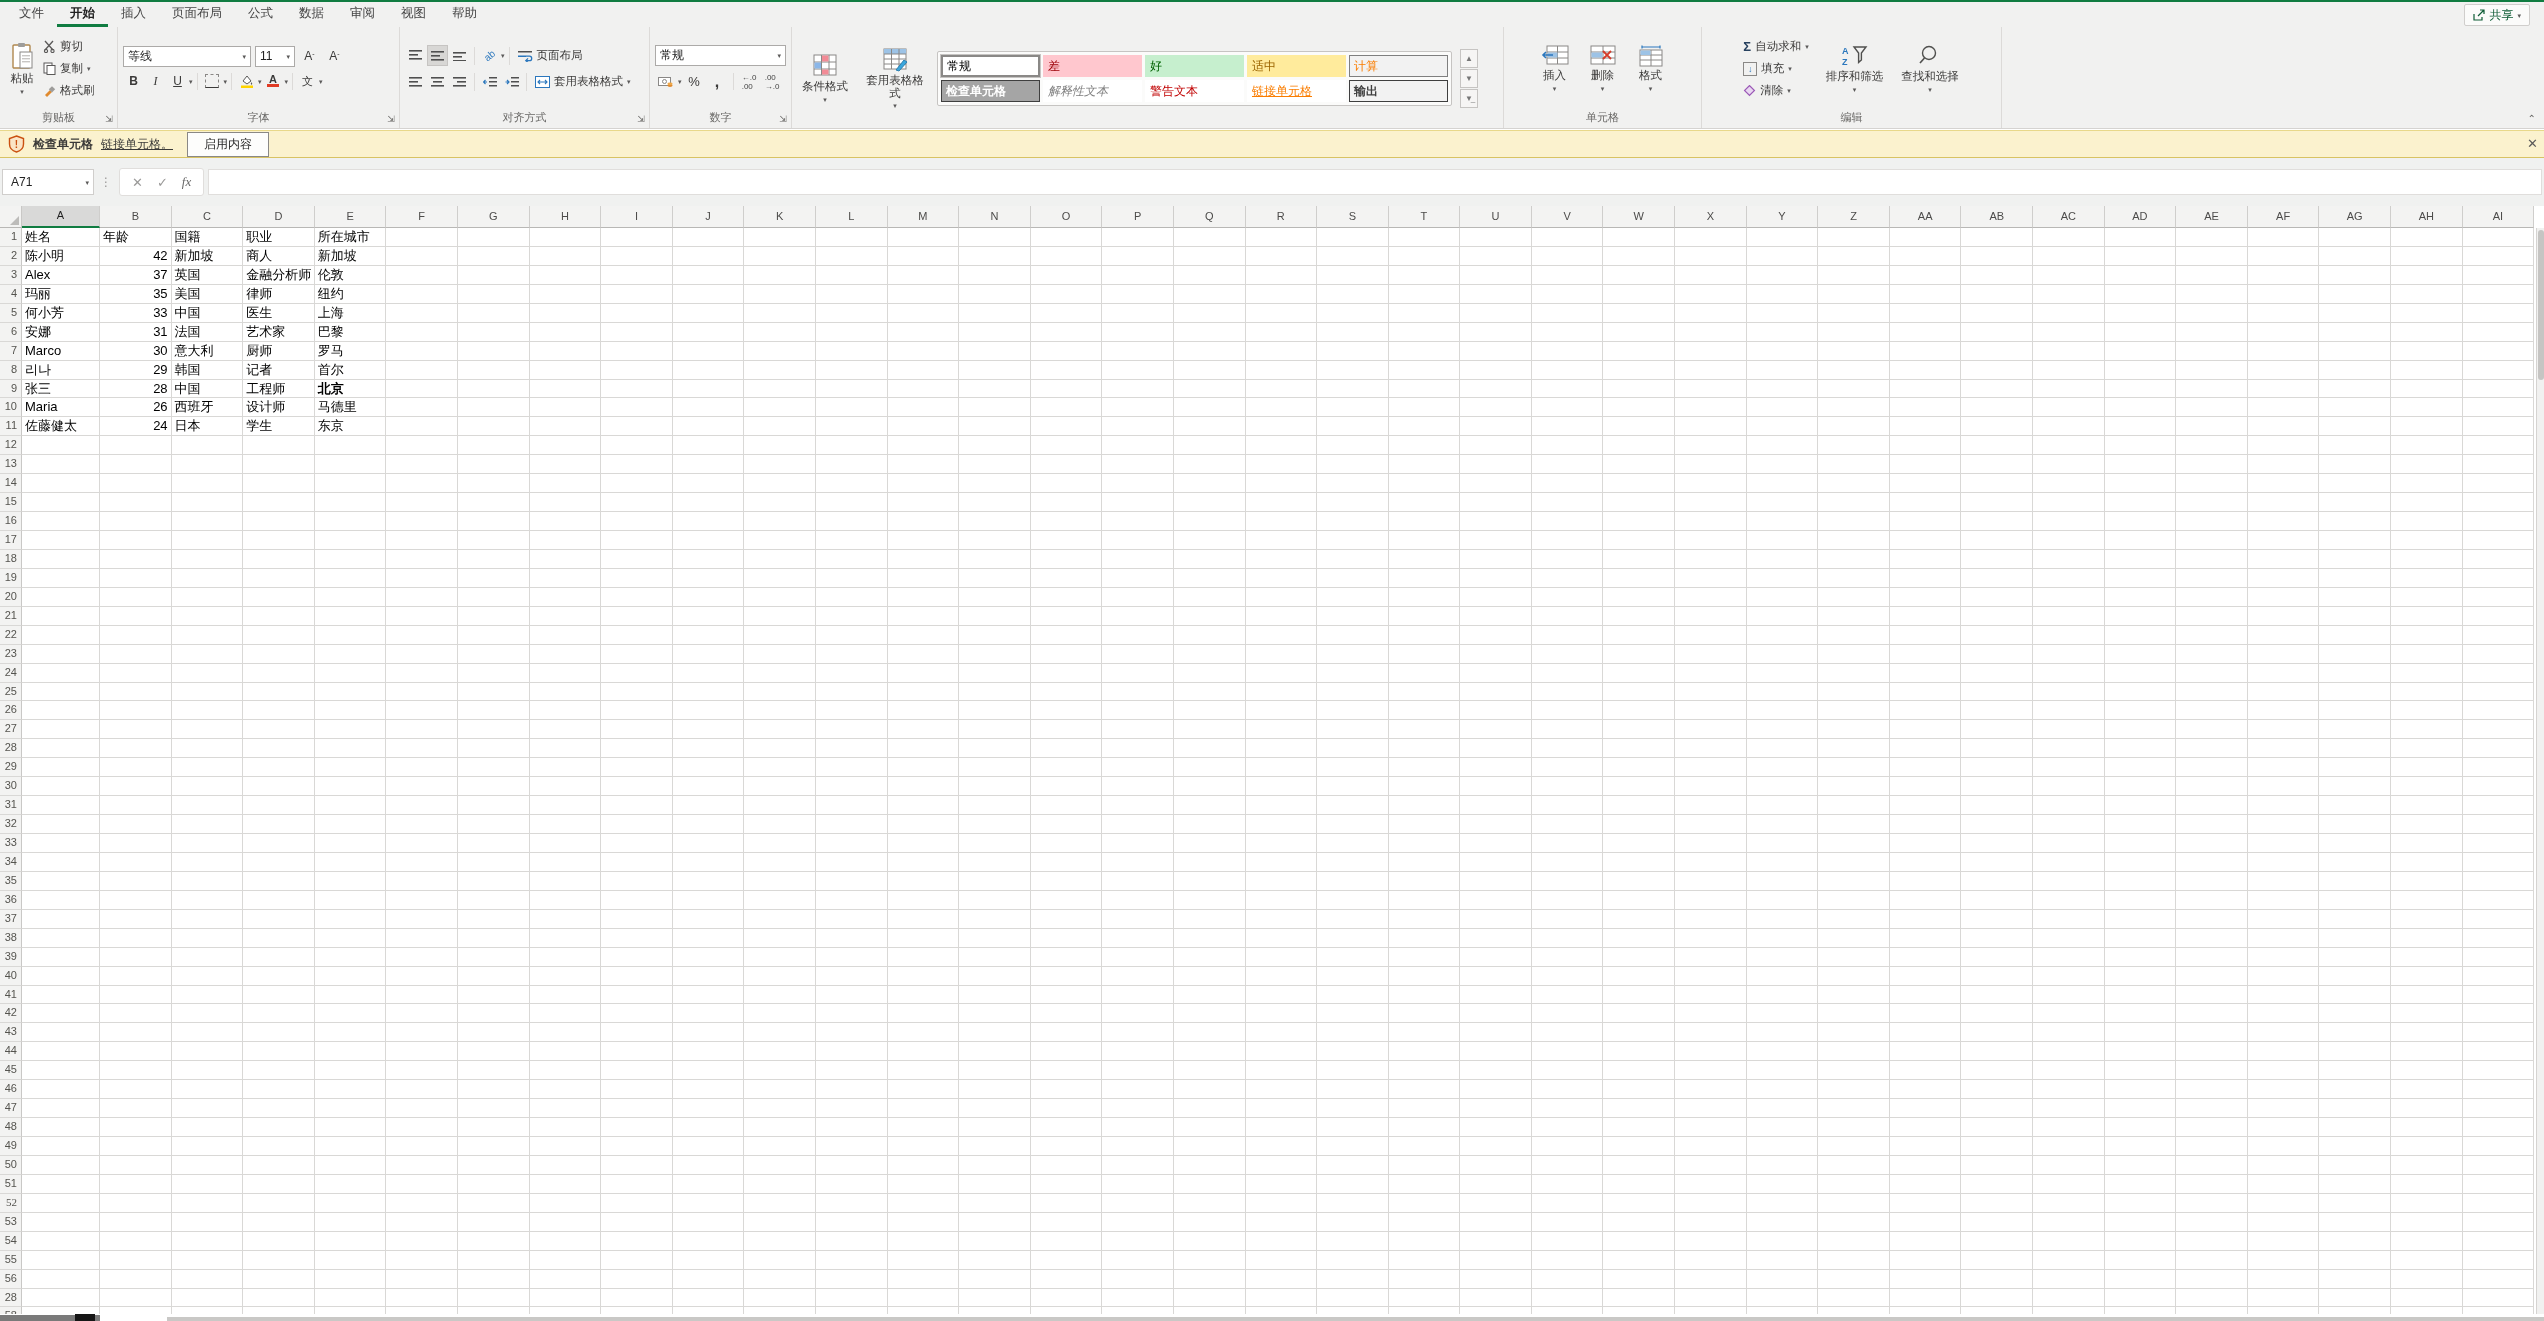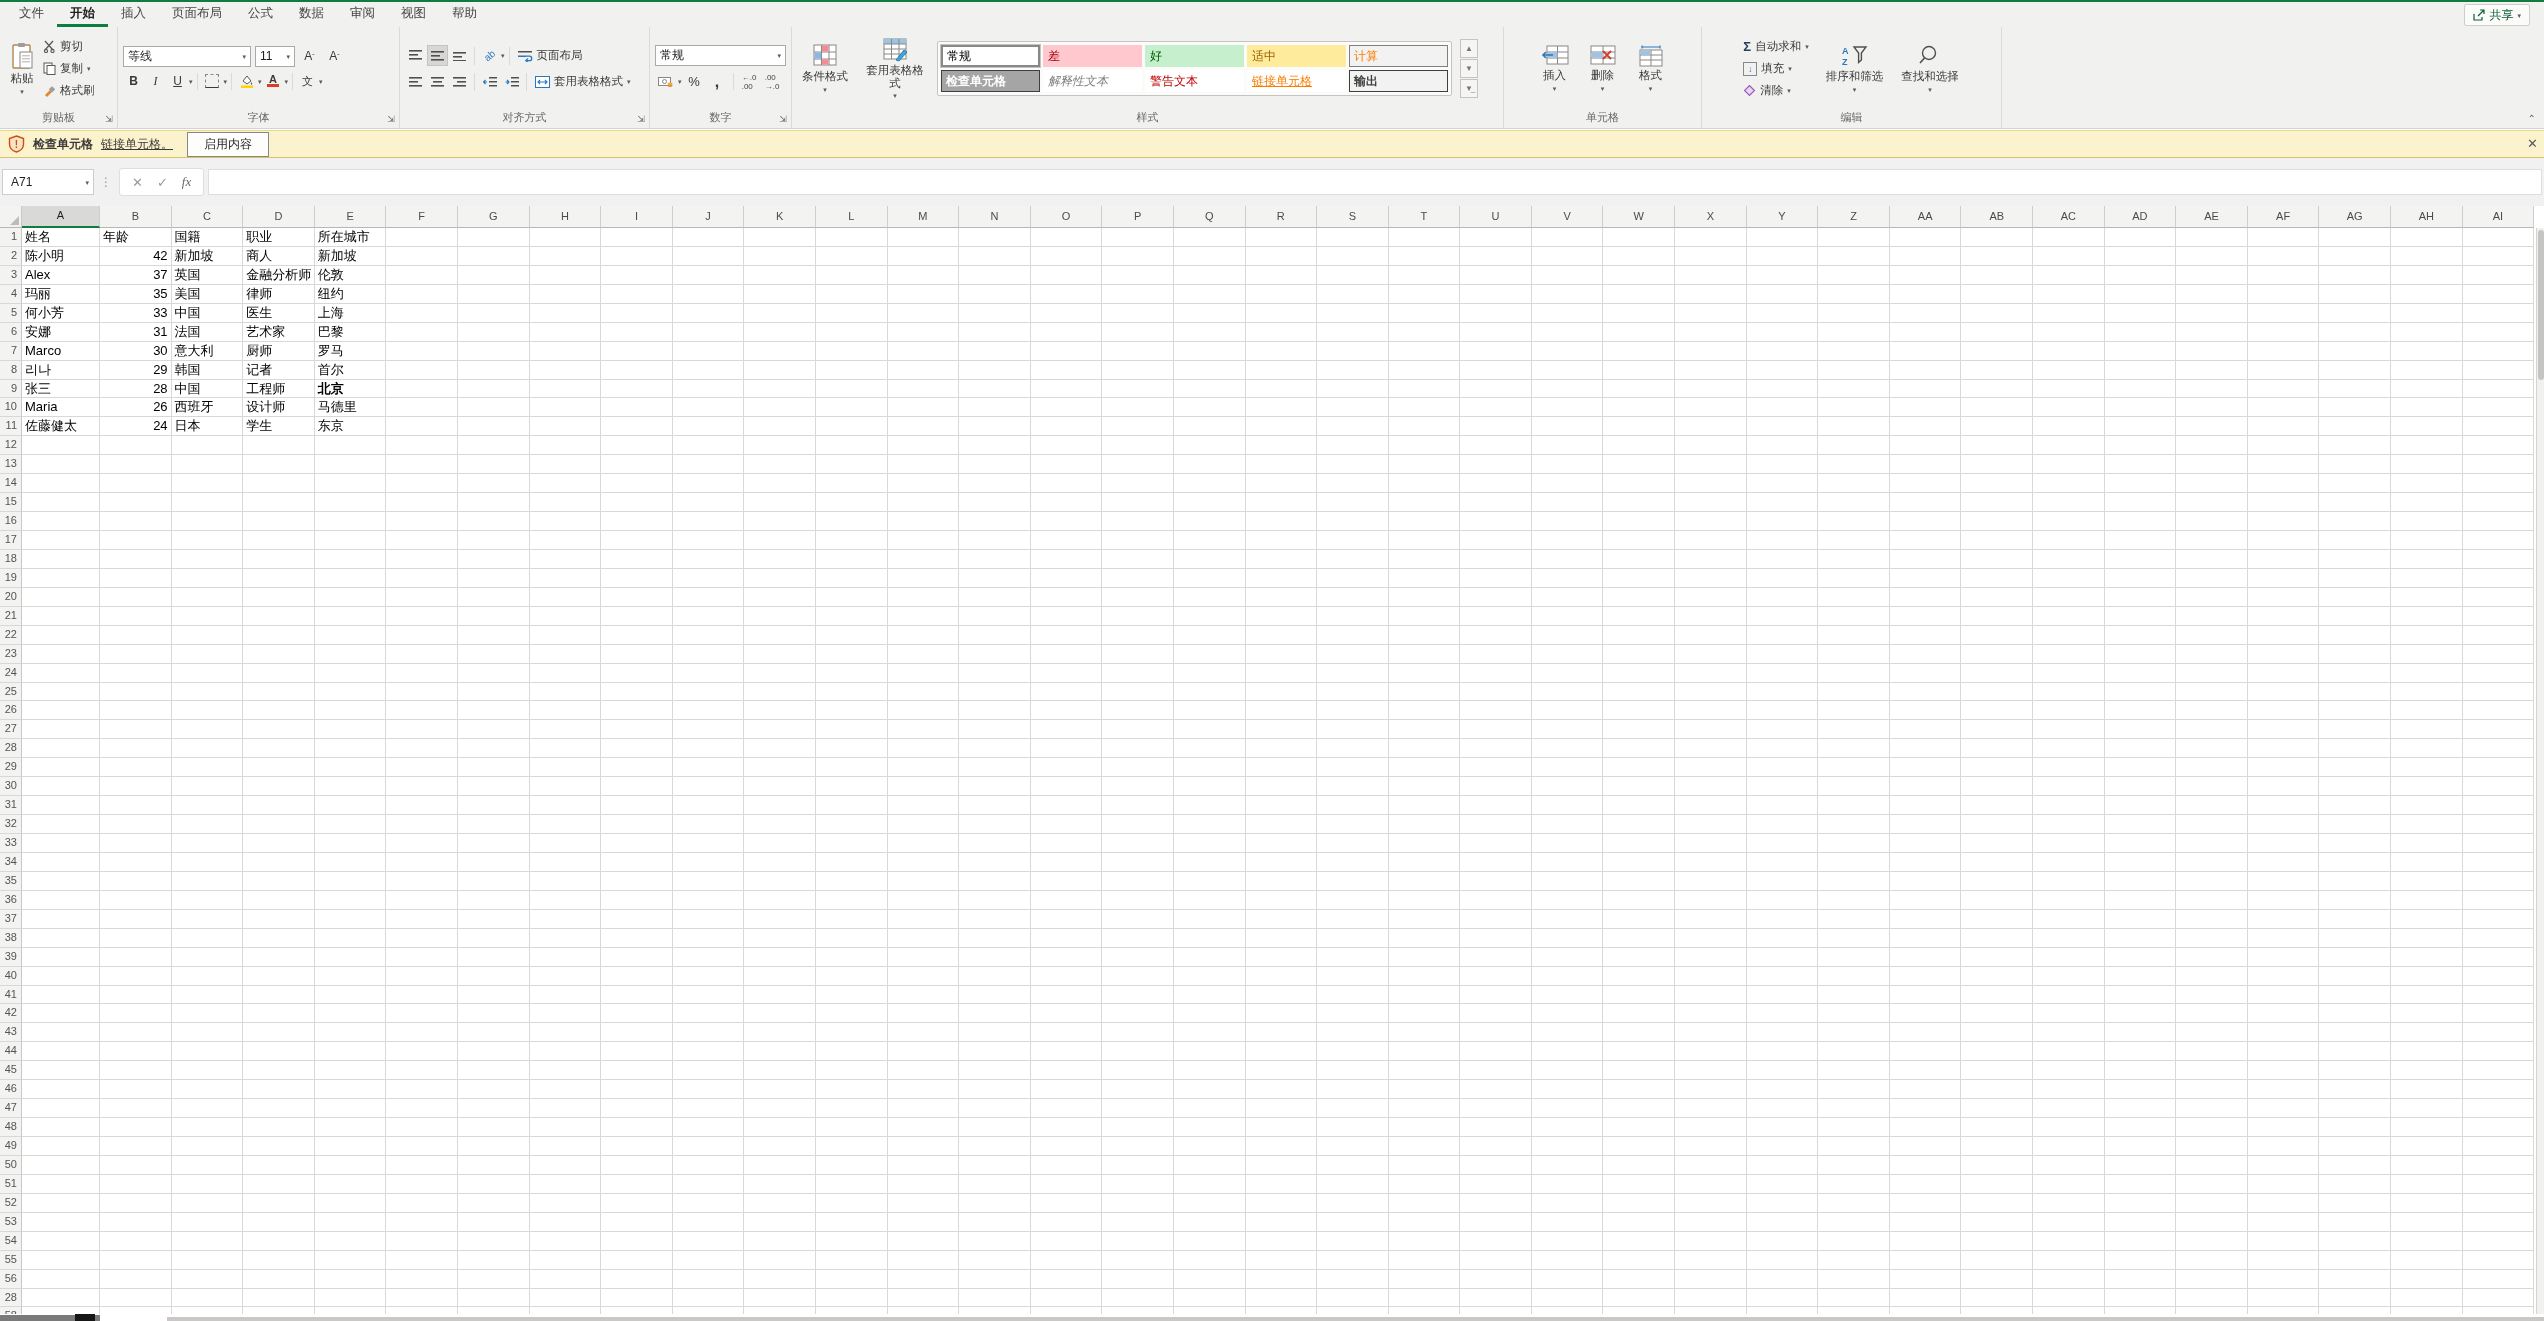--- a/index.html
+++ b/index.html
@@ -364,21 +364,20 @@
           <div class="gcell" style="background: rgb(255, 255, 255); color: rgb(192, 0, 0);">警告文本</div>
           <div class="gcell" style="background: rgb(255, 255, 255); color: rgb(250, 125, 0); text-decoration: underline;">链接单元格</div>
           <div class="gcell" style="background: rgb(242, 242, 242); color: rgb(63, 63, 63); border: 1px solid rgb(63, 63, 63); font-weight: 700;">输出</div>
         </div>
       <div class="gscroll">
         <div>▲</div>
         <div>▼</div>
         <div>▼̲</div>
       </div>
     </div>
-    <div class="rlabel">样式</div>
   </div>
 
   <div class="rgroup" style="width:198px">
     <div class="rcontent" style="justify-content:center;gap:10px;">
       <div class="bigbtn">
         <span>
             <svg width="28" height="22" viewBox="0 0 28 22">
               <rect x="6" y="1" width="21" height="18" fill="#fff" stroke="#8a8886"></rect>
               <path d="M6 7 h21 M6 13 h21 M16.5 1 v18" stroke="#8a8886"></path>
               <rect x="6.5" y="7.5" width="10" height="5" fill="#9dc3e6"></rect>
@@ -2466,21 +2465,21 @@
         <div class="cell" style="width: 71.6px; line-height: 17.95px;"></div>
         <div class="cell" style="width: 71.6px; line-height: 17.95px;"></div>
         <div class="cell" style="width: 71.6px; line-height: 17.95px;"></div>
         <div class="cell" style="width: 71.6px; line-height: 17.95px;"></div>
         <div class="cell" style="width: 71.6px; line-height: 17.95px;"></div>
         <div class="cell" style="width: 71.6px; line-height: 17.95px;"></div>
         <div class="cell" style="width: 71.6px; line-height: 17.95px;"></div>
         <div class="cell" style="width: 71.6px; line-height: 17.95px;"></div>
       </div>
       <div class="grow" style="height: 18.95px;">
-        <div class="rowhdr" style="line-height: 17.95px;">52</div>
+        <div class="rowhdr" style="line-height: 17.95px; font-family: Liberation Serif, serif;">52</div>
         <div class="cell" style="width: 78px; line-height: 17.95px;"></div>
         <div class="cell" style="width: 71.6px; line-height: 17.95px;"></div>
         <div class="cell" style="width: 71.6px; line-height: 17.95px;"></div>
         <div class="cell" style="width: 71.6px; line-height: 17.95px;"></div>
         <div class="cell" style="width: 71.6px; line-height: 17.95px;"></div>
         <div class="cell" style="width: 71.6px; line-height: 17.95px;"></div>
         <div class="cell" style="width: 71.6px; line-height: 17.95px;"></div>
         <div class="cell" style="width: 71.6px; line-height: 17.95px;"></div>
         <div class="cell" style="width: 71.6px; line-height: 17.95px;"></div>
         <div class="cell" style="width: 71.6px; line-height: 17.95px;"></div>

